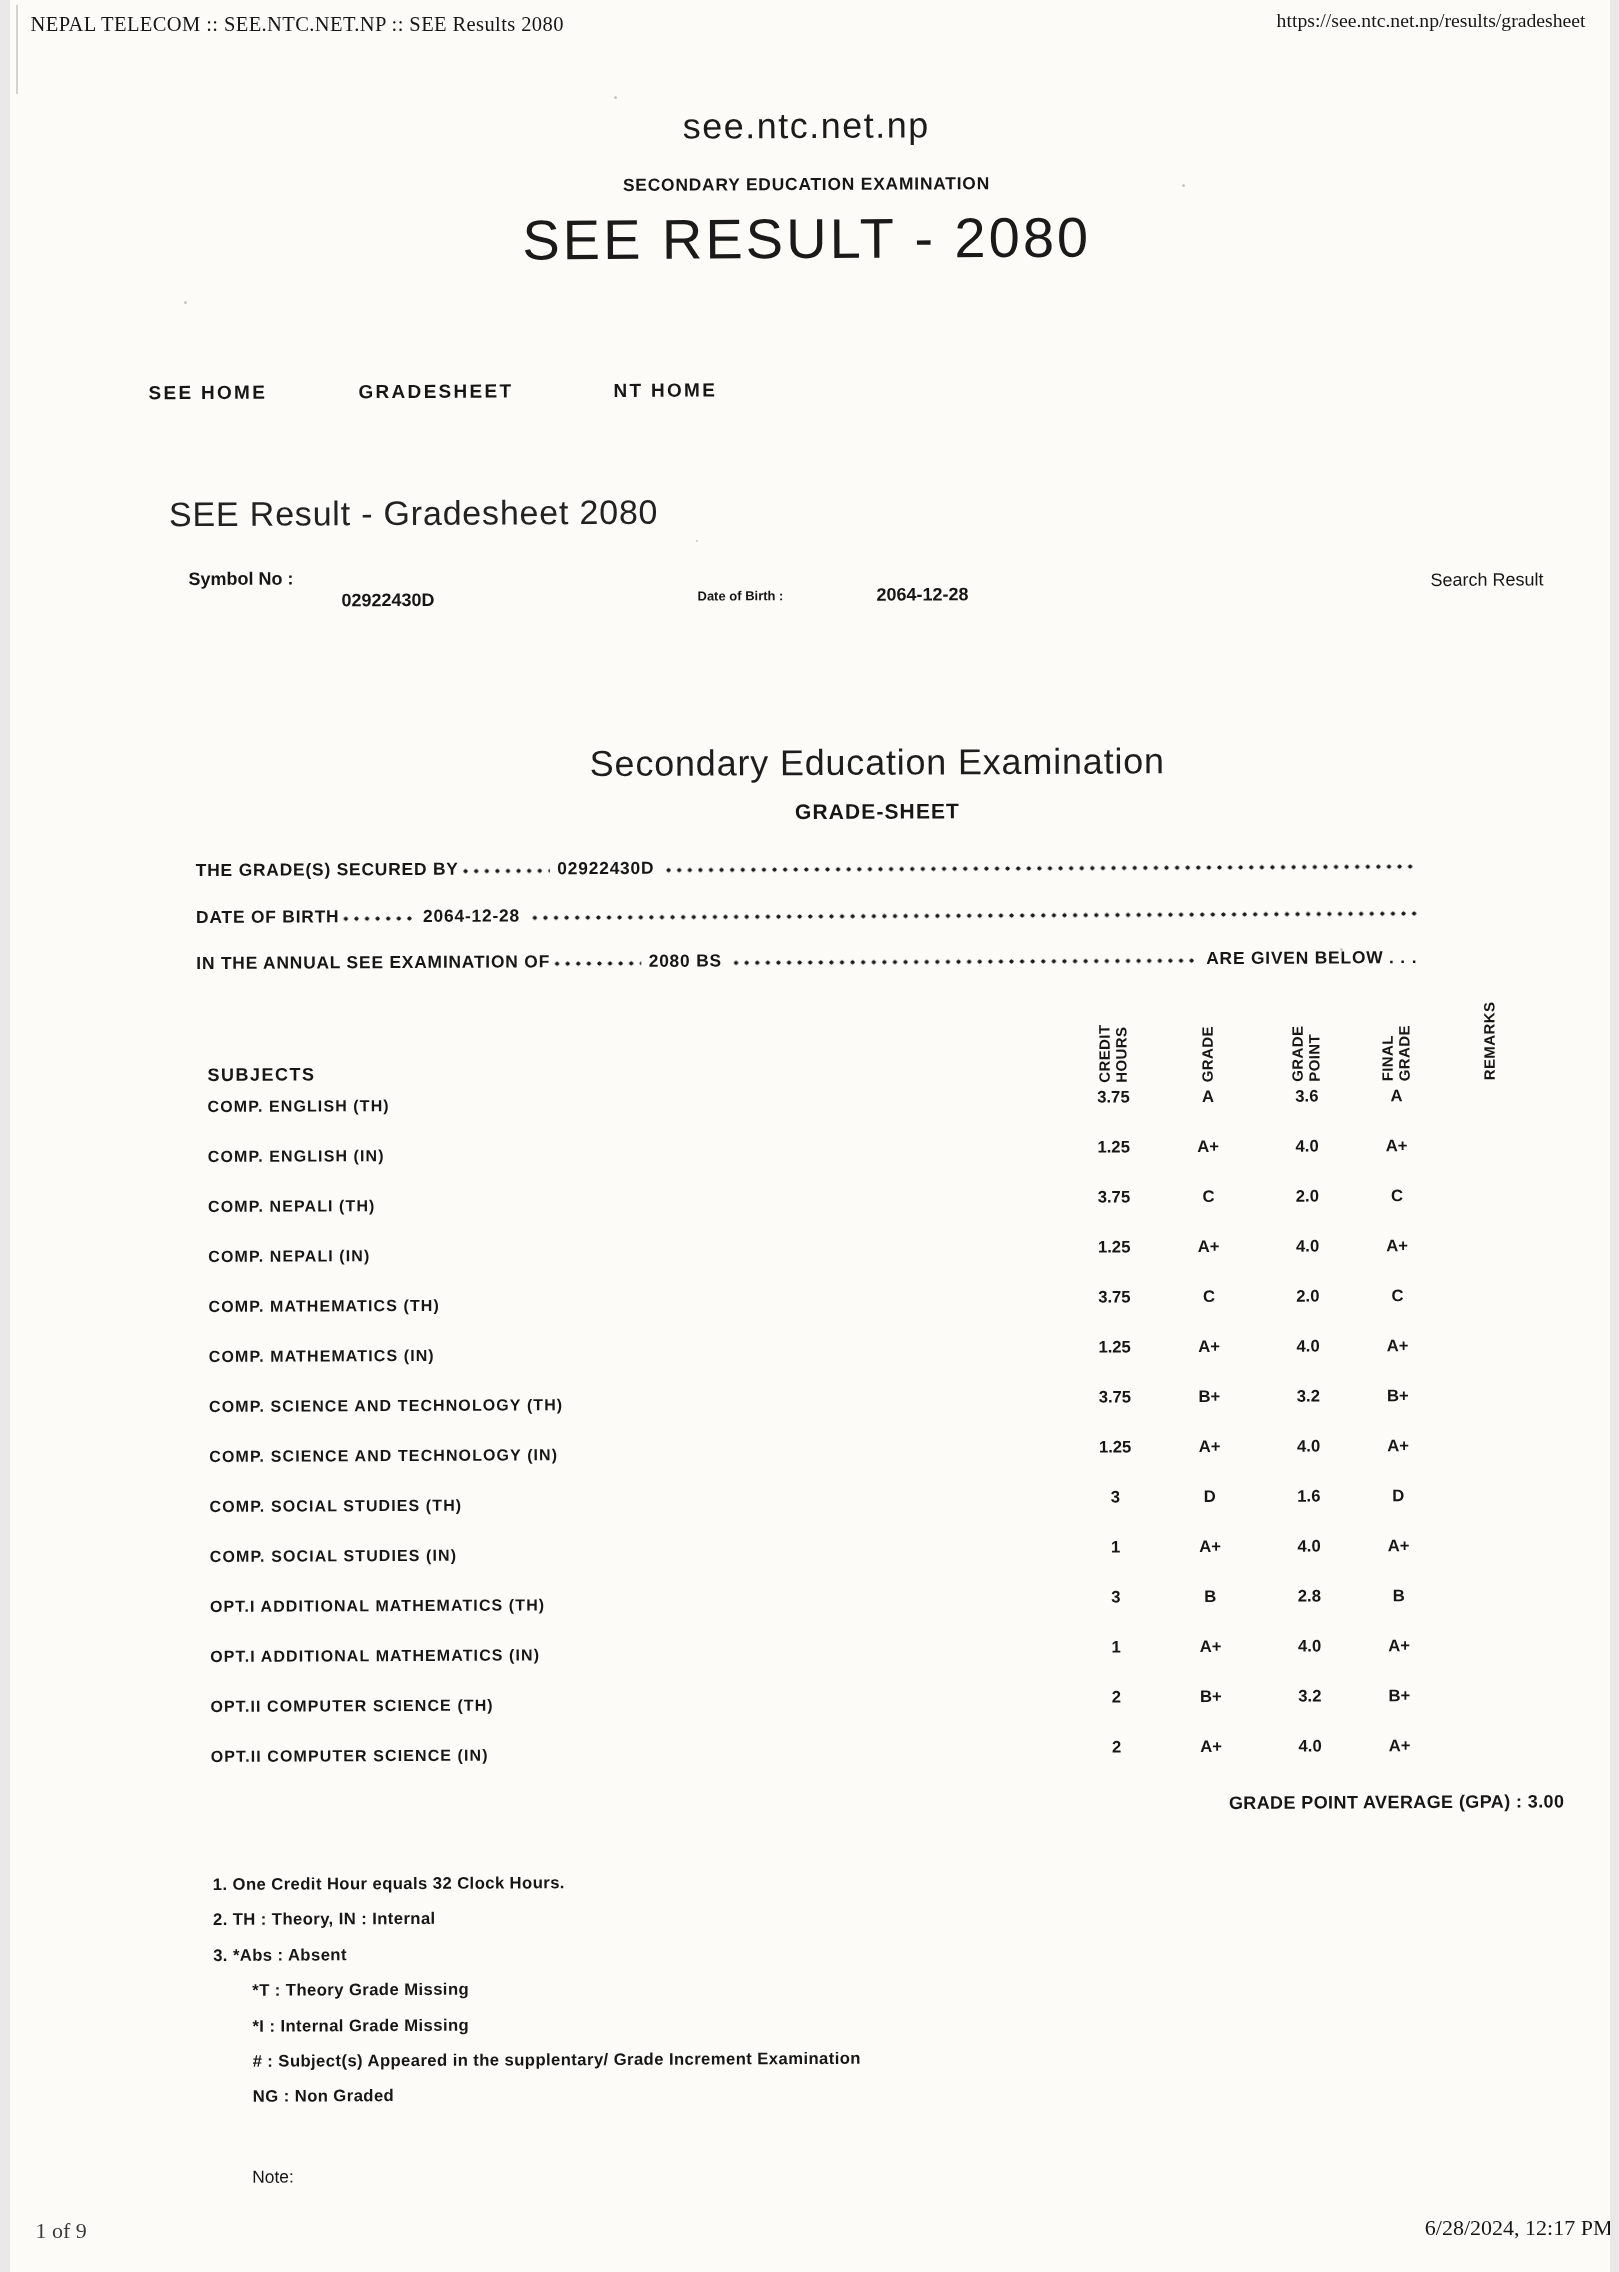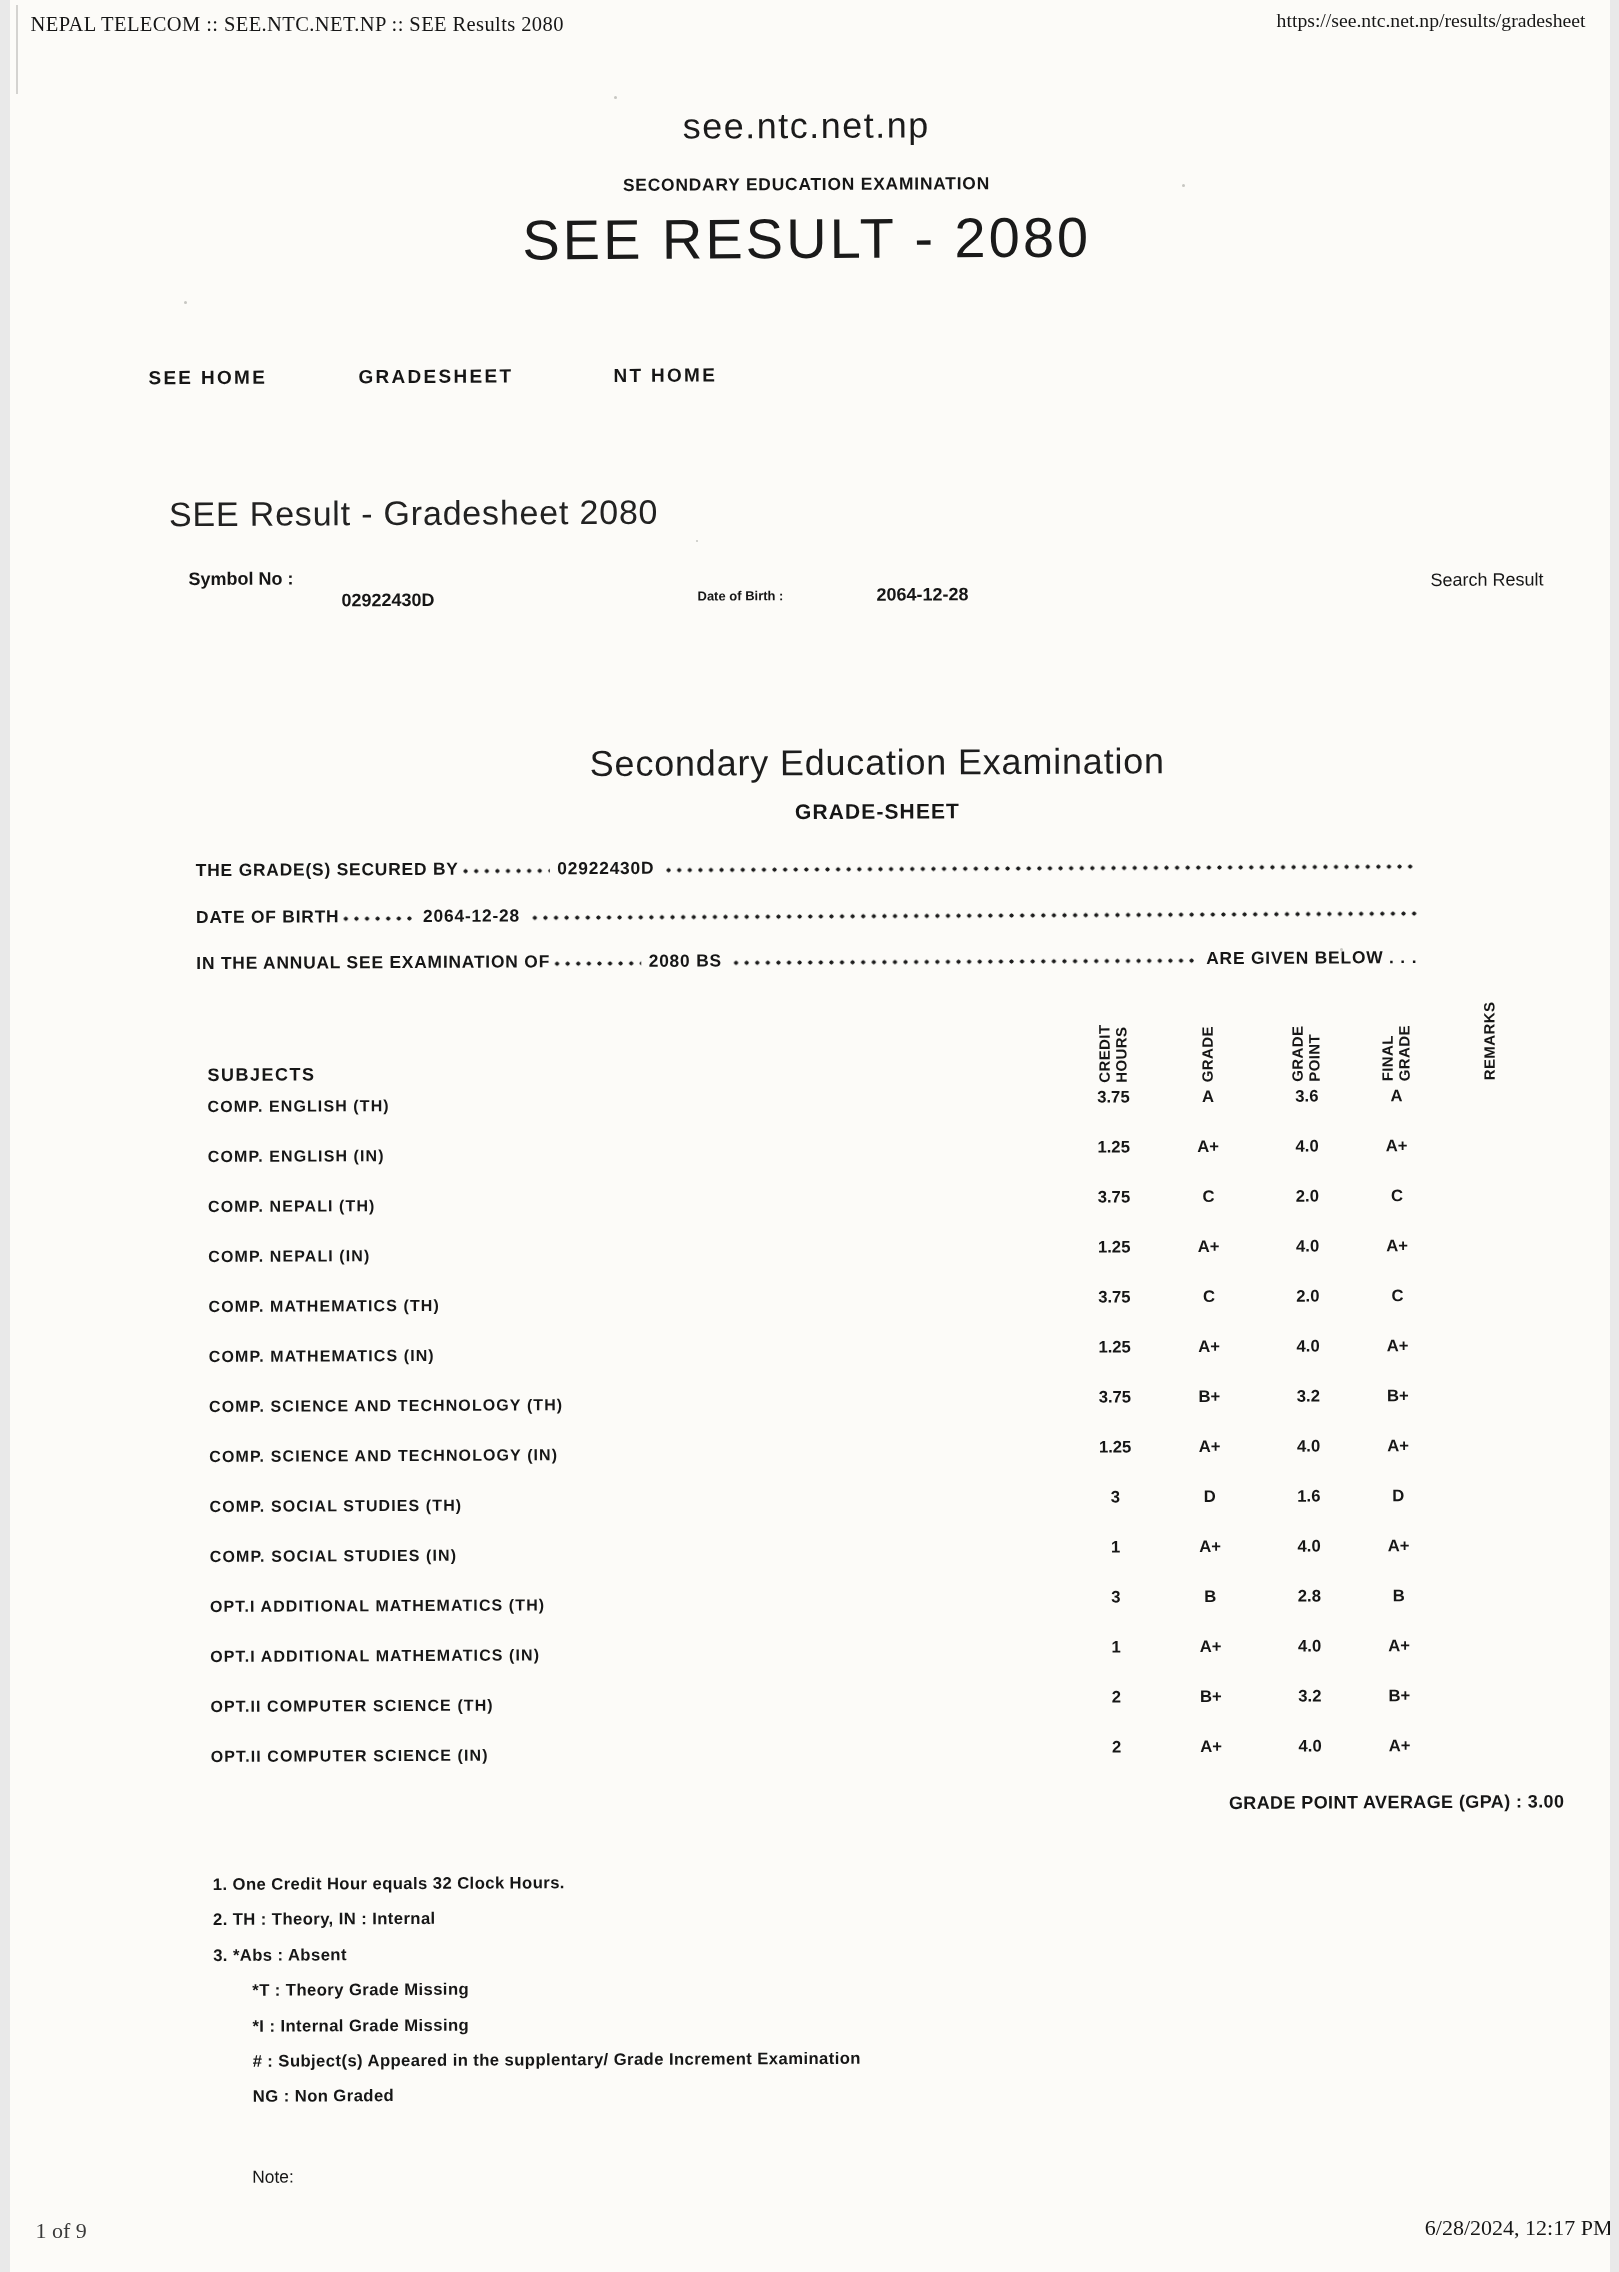--- a/index.html
+++ b/index.html
@@ -28,21 +28,21 @@
   
   .scan { position: absolute; left: 0; top: 0; width: 100%; height: 100%; transform: rotate(-0.28deg); transform-origin: 50% 40%; }
 
   .site-title { position: absolute; left: 0; top: 105px; width: 100%; text-align: center;
                 font-size: 36px; font-weight: 400; letter-spacing: 1.5px; color: #1b1b1b; }
   .site-sub   { position: absolute; left: 0; top: 174px; width: 100%; text-align: center;
                 font-size: 17.4px; font-weight: 700; letter-spacing: 0.8px; }
   .big-title  { position: absolute; left: 0; top: 206px; width: 100%; text-align: center;
                 font-size: 56px; font-weight: 400; letter-spacing: 3px; color: #1a1a1a; }
 
-  .nav-item { position: absolute; top: 364px; font-size: 19px; font-weight: 600; letter-spacing: 2.3px; }
+  .nav-item { position: absolute; top: 379px; font-size: 19px; font-weight: 600; letter-spacing: 2.3px; }
   .nav-see-home   { left: 141px; }
   .nav-gradesheet { left: 351px; text-align: center; }
   .nav-nt-home    { left: 606px; }
 
   .page-heading { position: absolute; left: 161px; top: 492px; font-size: 34px; font-weight: 400; letter-spacing: 0.8px; color: #222; }
 
   .search-row span { position: absolute; white-space: nowrap; }
   .sym-label { left: 180px;  top: 566px; font-size: 18px; font-weight: 700; }
   .sym-value { left: 333px;  top: 588px; font-size: 18px; font-weight: 600; }
   .dob-label { left: 689px;  top: 588px; font-size: 13px; font-weight: 700; }

